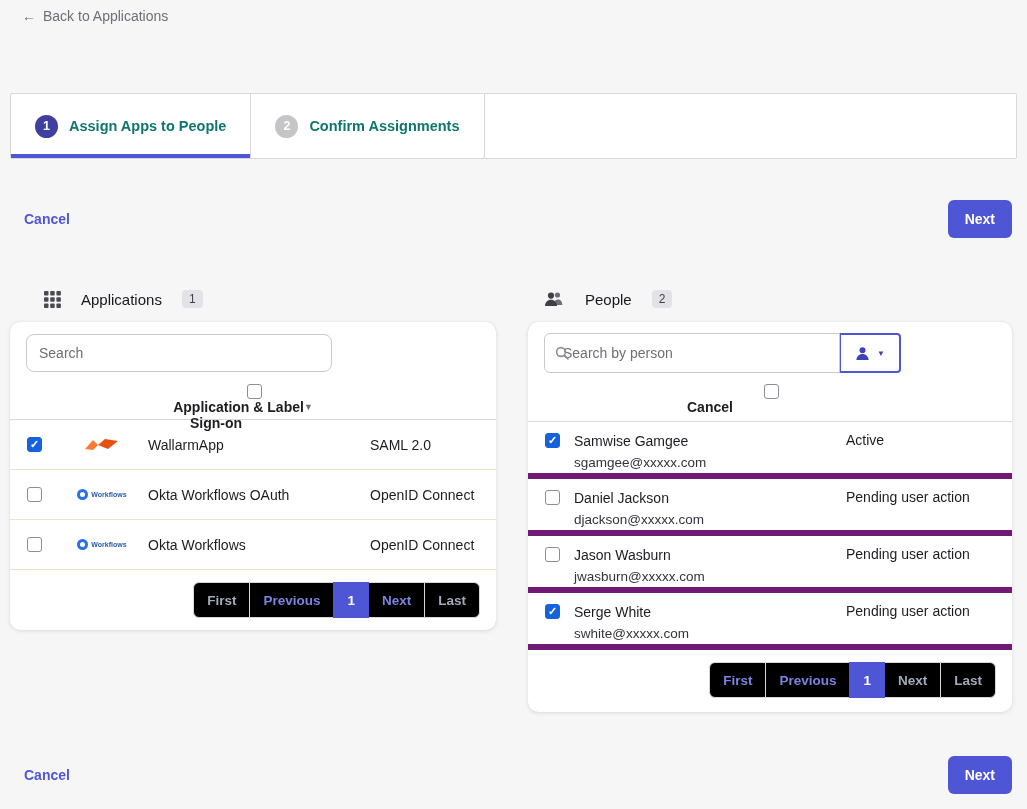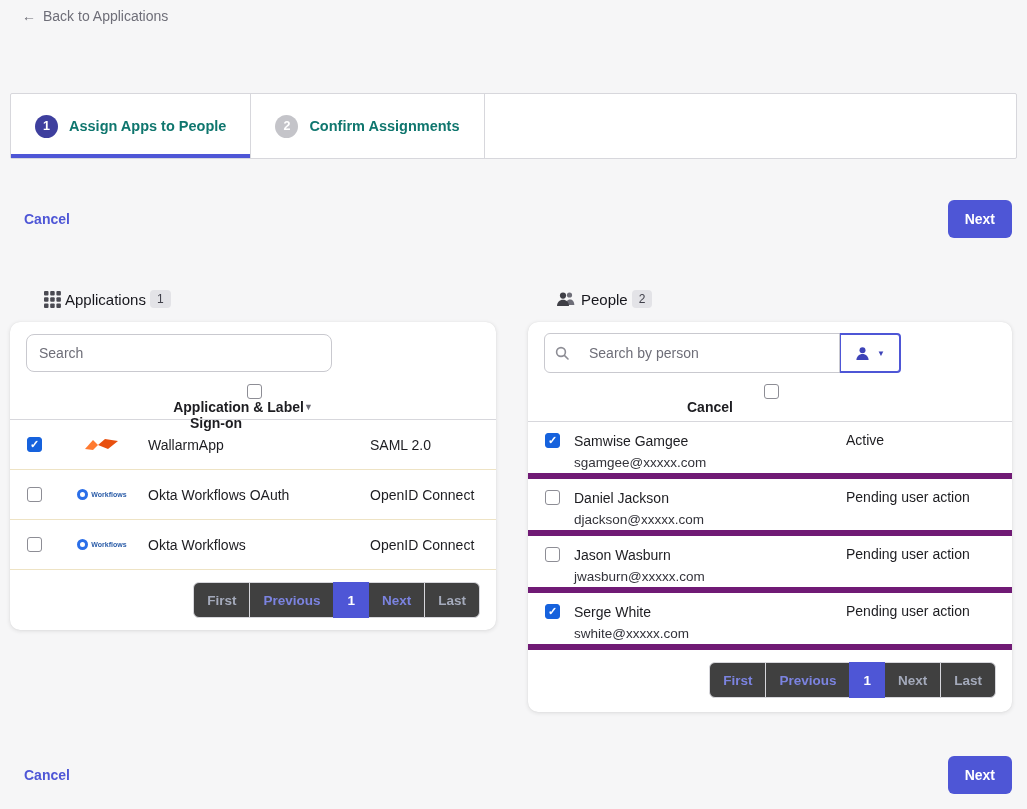--- a/index.html
+++ b/index.html
@@ -53,23 +53,23 @@
   .cancel-bottom { top:767px; left:24px; }
   .next-btn {
     position:absolute; background:#4e56d6; color:#ffffff; border:none;
     font-family:inherit; font-size:14px; font-weight:700;
     padding:11px 17px; border-radius:6px; cursor:pointer;
   }
   .next-top { top:200px; right:15px; }
   .next-bottom { top:756px; right:15px; }
 
   
-  .panel-header { position:absolute; top:290px; display:flex; align-items:center; gap:4px; }
+  .panel-header { position:absolute; top:290px; display:flex; align-items:center; gap:20px; }
   .panel-header.apps { left:44px; }
-  .panel-header.people { left:556px; }
+  .panel-header.people { left:544px; }
   .panel-title { font-size:15px; color:#17171d; }
   .count-badge {
     background:#e3e3e7; color:#40404a; font-size:12px; font-weight:400;
     padding:2px 7px; border-radius:4px;
   }
 
   
   .card {
     position:absolute; background:#ffffff; border-radius:10px;
     box-shadow: 0 1px 4px rgba(29,29,33,0.12), 0 0 1px rgba(29,29,33,0.1);
@@ -80,21 +80,21 @@
   
   .search-row { display:flex; align-items:center; padding:12px 16px; height:62px; }
   .search-input {
     font-family:inherit; font-size:14px; color:#1d1d21;
     border:1px solid #c9c9cf; border-radius:8px;
     height:38px; width:306px; padding:0 12px; outline:none;
   }
   .search-input::placeholder { color:#6e6e78; }
   .people-search-wrap { position:relative; }
   .people-search-wrap .search-input {
-    width:296px; height:40px; padding-left:44px;
+    width:296px; height:40px; padding-left:18px;
     border-radius:6px 0 0 6px;
   }
   .people-search-wrap .search-glyph { position:absolute; left:11px; top:13px; }
   .person-filter-btn {
     height:40px; width:62px; margin-left:-1px;
     background:#ffffff; border:2px solid #4e56d6; border-radius:0 4px 4px 0;
     display:flex; align-items:center; justify-content:center; gap:7px; cursor:pointer;
   }
   .person-filter-btn .caret { font-size:8px; color:#3d43b8; }
 
@@ -137,21 +137,21 @@
 
   
   .wf-logo { display:flex; align-items:center; gap:3px; }
   .wf-ring { width:11px; height:11px; border:3px solid #2a6ee8; border-radius:50%; display:inline-block; }
   .wf-text { font-size:7px; font-weight:700; color:#2a5ca8; }
 
   
   .pagination { display:flex; justify-content:flex-end; padding:12px 16px; }
   .pg-btn {
     font-family:inherit; height:36px; padding:0 13px; margin-left:-1px;
-    background:#404040; border:1px solid #d7d7dc;
+    background:#000000; border:1px solid #d7d7dc;
     font-size:13.5px; font-weight:700; color:#7b83e0; cursor:pointer;
   }
   .pg-btn:first-child { border-radius:6px 0 0 6px; margin-left:0; }
   .pg-btn:last-child { border-radius:0 6px 6px 0; }
   .pg-btn.muted { color:#a4aabb; }
   .pg-btn.active { background:#4e56d6; border-color:#4e56d6; color:#ffffff; position:relative; z-index:1; }
 </style>
 </head>
 <body>
 

